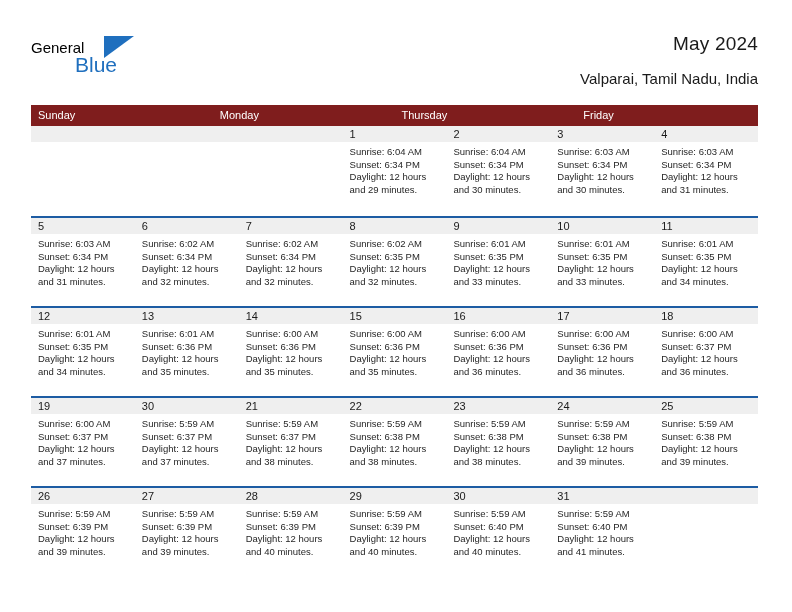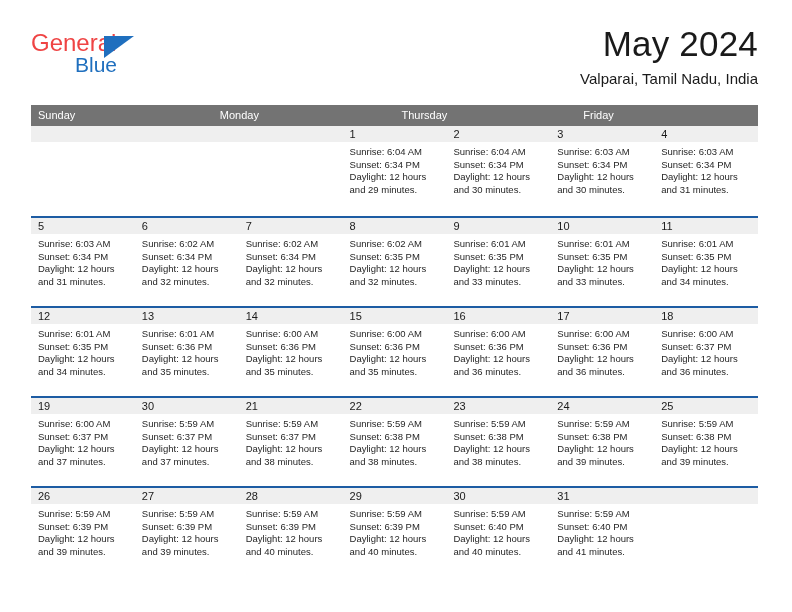--- a/index.html
+++ b/index.html
@@ -28,23 +28,23 @@
   }
   .brand {
     position: relative;
     width: 115px;
     height: 52px;
     line-height: 1;
   }
   .brand-general {
     position: absolute;
     left: 0;
-    top: 3px;
-    font-size: 24px;
-    color: #ef4444;
+    top: 12px;
+    font-size: 15px;
+    color: #000000;
     letter-spacing: 0px;
     font-family: "Liberation Sans", sans-serif;
   }
   .brand-blue {
     position: absolute;
     left: 44px;
     top: 26px;
     font-size: 21px;
     color: #1f6fbe;
     font-family: "Liberation Sans", sans-serif;
@@ -57,21 +57,21 @@
     height: 0;
     border-left: 30px solid #1f6fbe;
     border-bottom: 22px solid transparent;
   }
 
   .titleblock {
     text-align: right;
     padding-top: 0px;
   }
   .cal-title {
-    font-size: 35px;
+    font-size: 19px;
     font-weight: normal;
     color: #1a1a1a;
     line-height: 32px;
     letter-spacing: 0.2px;
   }
   .cal-subtitle {
     font-size: 15px;
     color: #1a1a1a;
     line-height: 20px;
     margin-top: 9px;
@@ -80,21 +80,21 @@
 
   
   .calendar {
     position: absolute;
     left: 31px;
     top: 105px;
     width: 727px;
   }
   .dow-row {
     display: flex;
-    background: #737373;
+    background: #7f1d1d;
     height: 21px;
   }
   .dow {
     flex: 1 1 0;
     color: #ffffff;
     font-size: 11px;
     line-height: 21px;
     padding-left: 7px;
     white-space: nowrap;
   }

